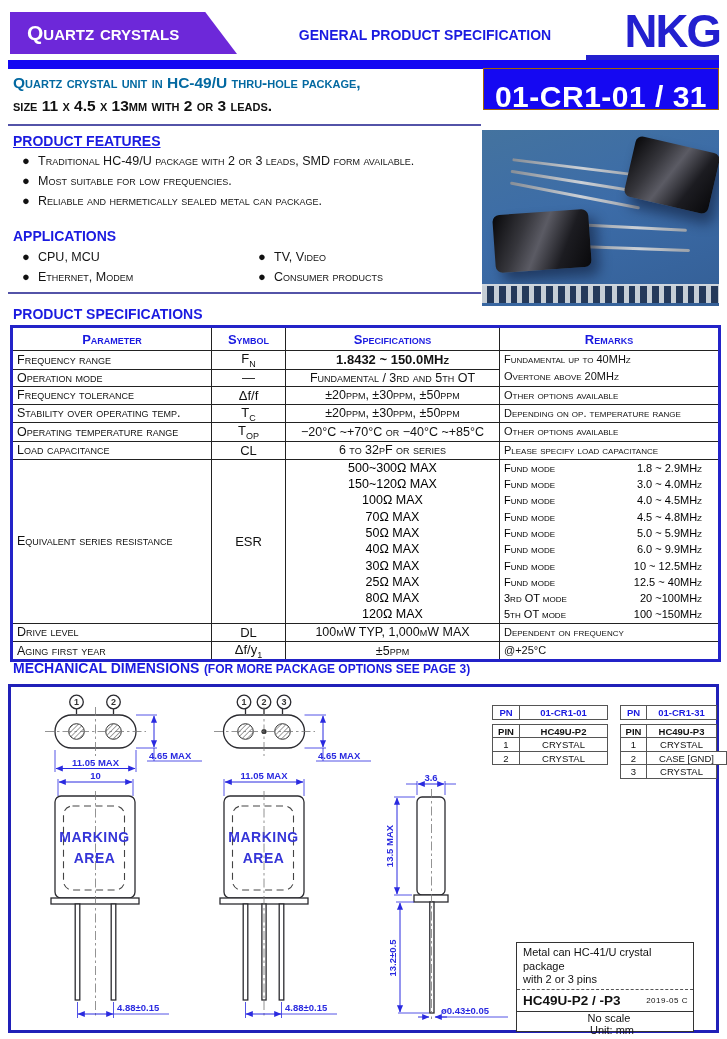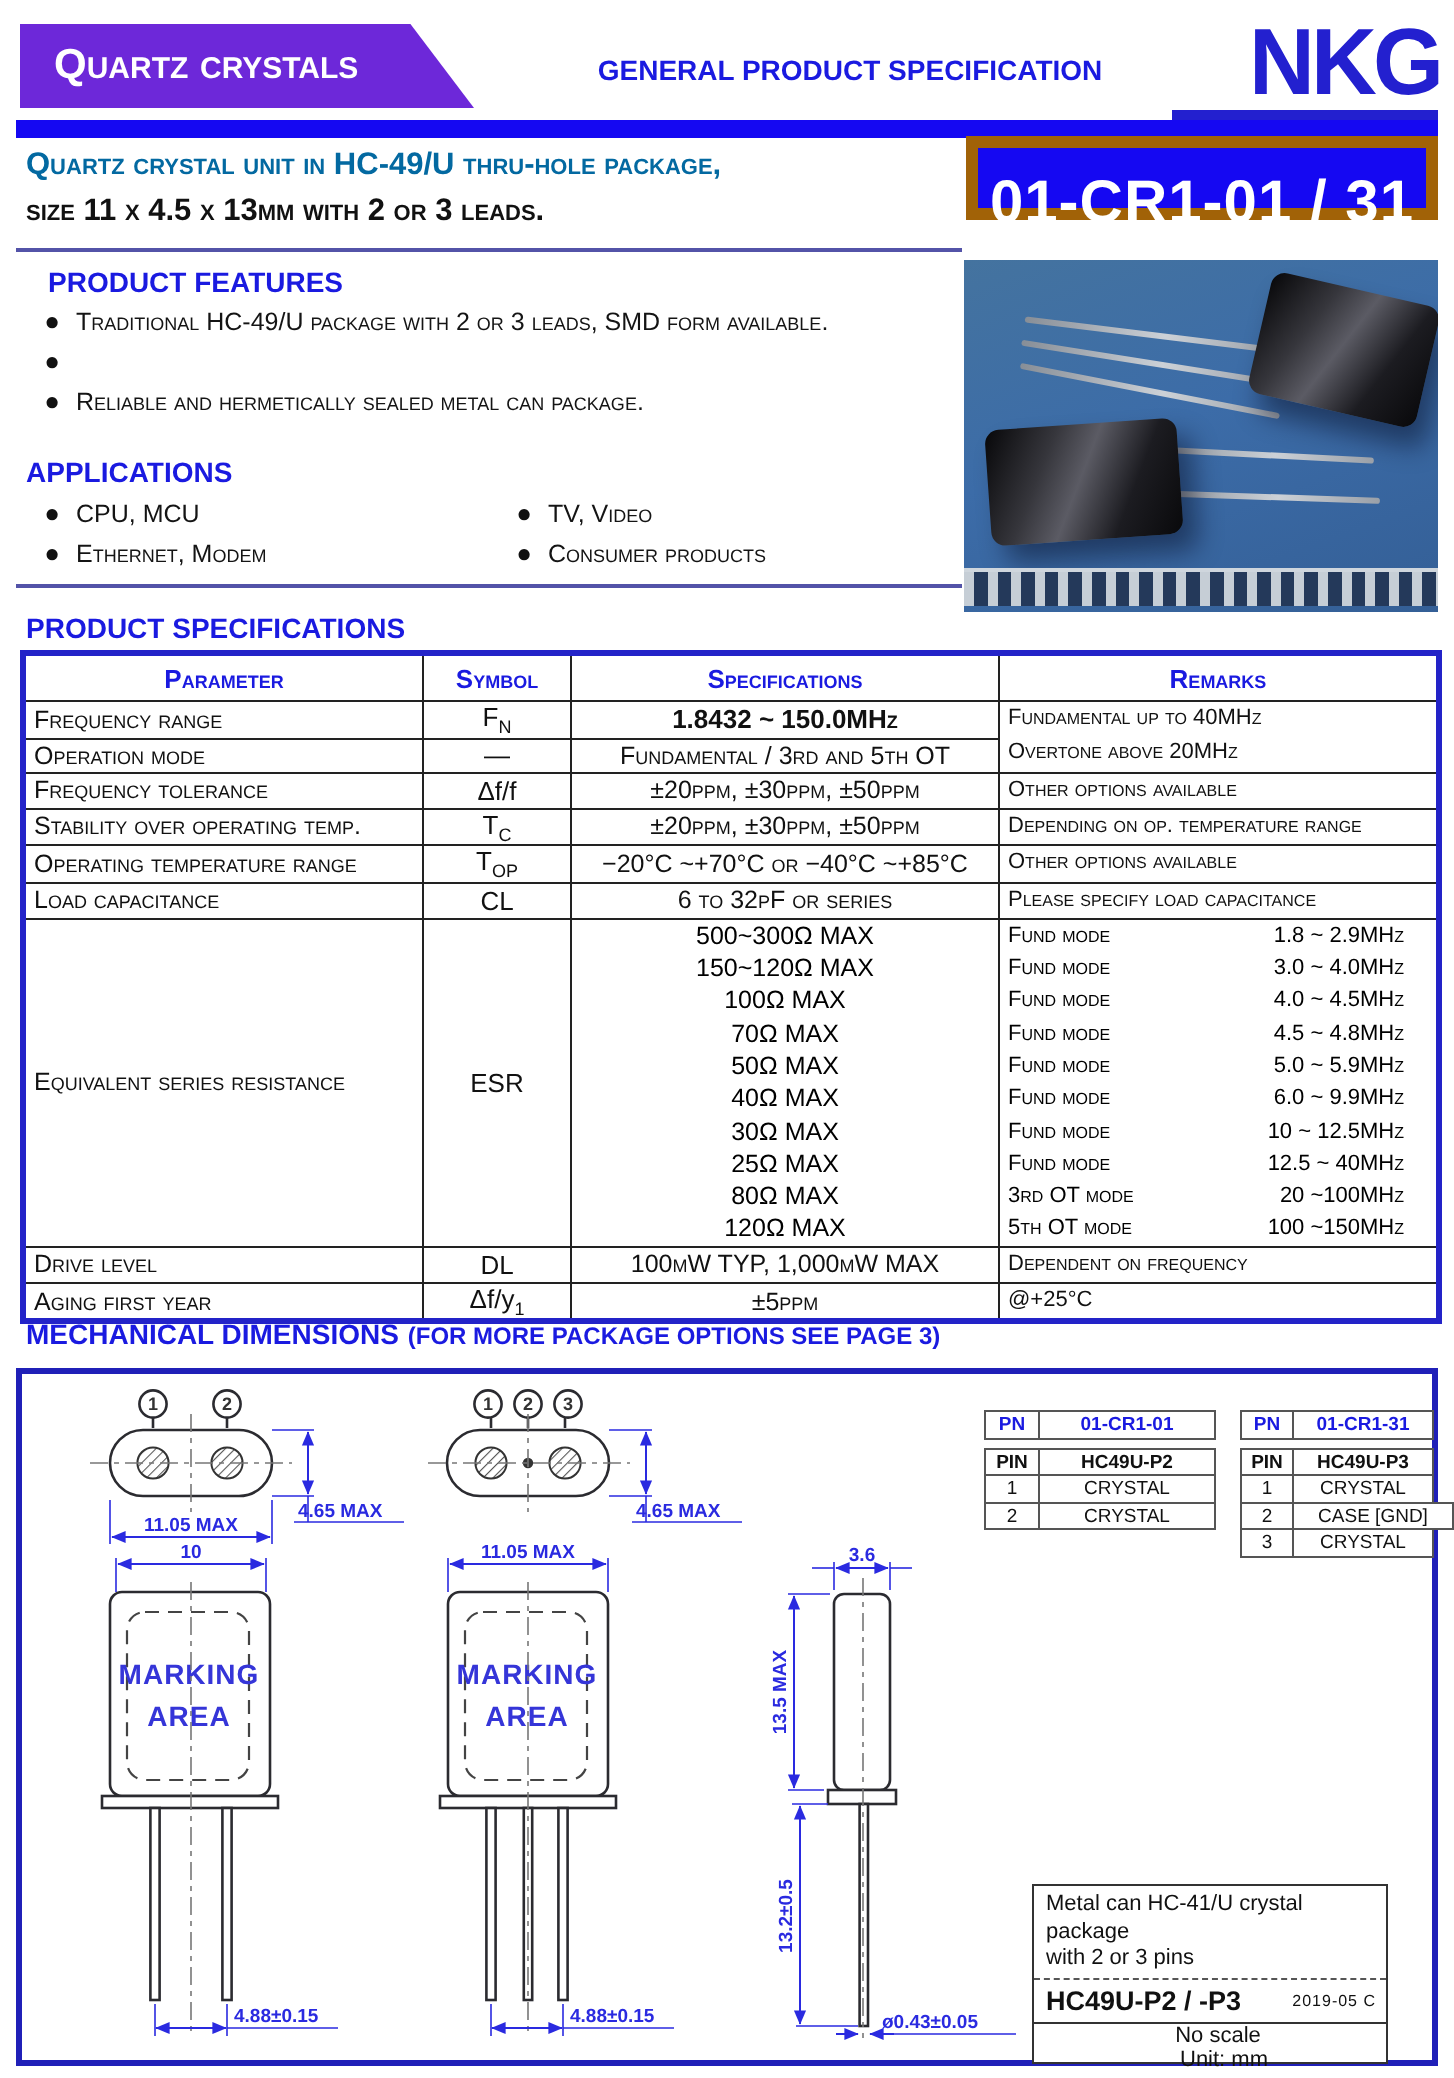--- a/index.html
+++ b/index.html
@@ -14,21 +14,21 @@
   .center-label{left:258px;top:27px;width:334px;text-align:center;color:#1a1ae0;
           font-weight:bold;font-size:14px;}
   .logo{left:588px;top:3px;width:132px;text-align:right;color:#2320cf;font-weight:bold;
         font-size:47px;letter-spacing:-2px;transform:scaleX(0.97);transform-origin:right;}
   .logo-underline{left:586px;top:55px;width:133px;height:5px;background:#2320cf;}
   .header-band{left:8px;top:60px;width:711px;height:9px;background:#1508f2;}
   
   .title-line1{left:13px;top:74px;width:468px;font-size:15.5px;font-weight:bold;color:#0369a1;}
   .title-line2{left:13px;top:97px;width:468px;font-size:15.5px;font-weight:bold;color:#111;}
   .divider{height:2px;background:#5353a8;}
-  .part-box{left:483px;top:68px;width:236px;height:42px;background:#1508f2;border:6px solid #a16207;
+  .part-box{left:483px;top:68px;width:236px;height:42px;background:#1508f2;border:1px solid #a16207;
             box-sizing:border-box;color:#fff;font-weight:bold;font-size:30px;text-align:center;
             line-height:55px;letter-spacing:.5px;}
   
   .sec-heading{font-size:14px;font-weight:bold;color:#1a1ae0;}
   .bullet-row{display:flex;line-height:20px;}
   .bullet-dot{width:24px;text-align:center;font-size:13px;flex:none;color:#111;}
   .bullet-text{font-size:12.5px;color:#141414;}
   
   .photo{left:482px;top:130px;width:237px;height:176px;overflow:hidden;
          background:linear-gradient(160deg,#44739f 0%,#3c6ca8 45%,#345f96 100%);}
@@ -82,28 +82,29 @@
   <div class="abs center-label">GENERAL PRODUCT SPECIFICATION</div>
   <div class="abs logo">NKG</div>
   <div class="abs logo-underline"></div>
   <div class="abs header-band"></div>
 
   <div class="abs title-line1 sc">Quartz crystal unit in HC-49/U thru-hole package,</div>
   <div class="abs title-line2 sc">size 11 x 4.5 x 13mm with 2 or 3 leads.</div>
   <div class="abs divider" style="left:8px;top:124px;width:473px;"></div>
   <div class="abs part-box">01-CR1-01 / 31</div>
 
-  <div class="abs sec-heading" style="left:24px;top:133px;">PRODUCT FEATURES</div>
+  <div class="abs sec-heading" style="left:13px;top:133px;text-decoration:underline;">PRODUCT FEATURES</div>
   <div class="abs" style="left:14px;top:151px;width:466px;">
     <div class="bullet-row">
       <span class="bullet-dot">●</span>
       <span class="bullet-text sc">Traditional HC-49/U package with 2 or 3 leads, SMD form available.</span>
       </div>
     <div class="bullet-row">
       <span class="bullet-dot">●</span>
+      <span class="bullet-text sc">Most suitable for low frequencies.</span>
       </div>
     <div class="bullet-row">
       <span class="bullet-dot">●</span>
       <span class="bullet-text sc">Reliable and hermetically sealed metal can package.</span>
       </div>
   </div>
 
   <div class="abs sec-heading" style="left:13px;top:228px;">APPLICATIONS</div>
   <div class="abs" style="left:14px;top:247px;width:230px;">
     <div class="bullet-row">

